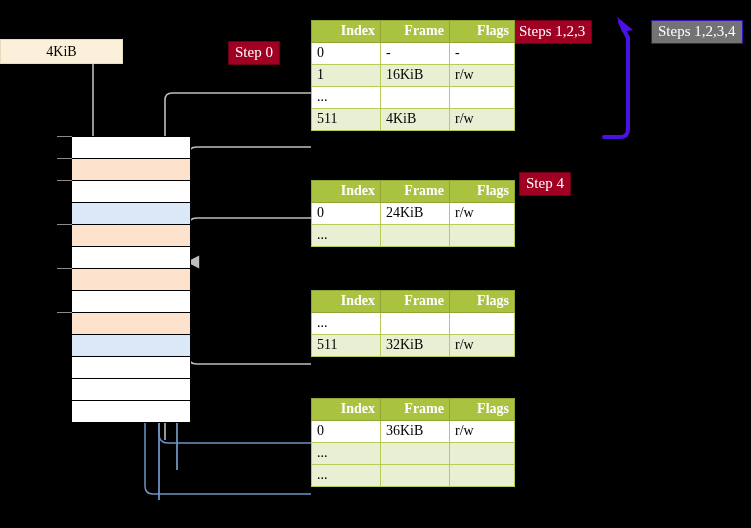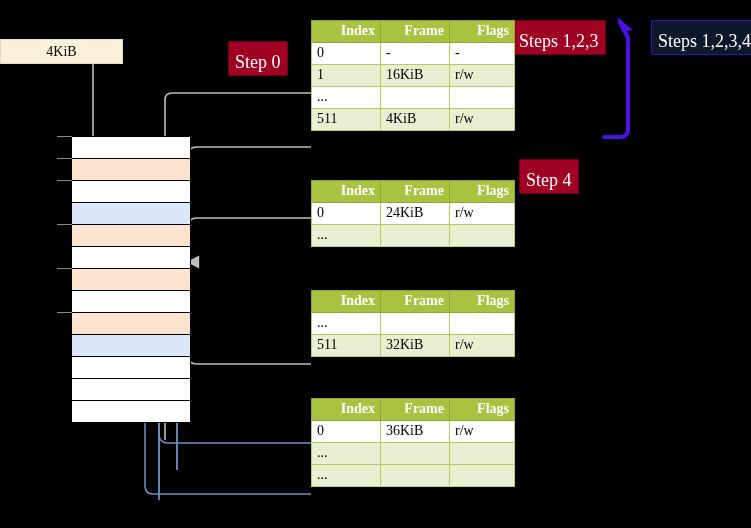--- a/index.html
+++ b/index.html
@@ -10,28 +10,28 @@
   }
   .stage{position:absolute;left:0;top:0;width:751px;height:528px;}
 
   
   svg.wires{position:absolute;left:0;top:0;width:751px;height:528px;pointer-events:none;}
 
   
   .badge{
     position:absolute;
     font-family:"Liberation Serif", serif;
-    font-size:18px;line-height:1;
+    font-size:15px;line-height:1;
     color:#ffffff;
-    padding:12px 7px 5px 7px;
+    padding:4px 7px 5px 7px;
     white-space:nowrap;
     border-radius:2px;
   }
   .badge.red{background:#a00022;box-shadow:0 0 0 1px #6d0017 inset;}
-  .badge.blue{background:#0f172a;box-shadow:0 0 0 1px #3a0ec0 inset;}
+  .badge.blue{background:#737373;box-shadow:0 0 0 1px #3a0ec0 inset;}
 
   
   .kib-box{
     position:absolute;
     background:#fbf0d9;
     border:1px solid #e8dcbf;
     font-size:14px;
     text-align:center;
     color:#000;
     display:flex;align-items:center;justify-content:center;
@@ -153,21 +153,21 @@
   </svg>
 
   <div class="kib-box" style="left:0px;top:39px;width:121px;height:23px;">
     <span>4KiB</span>
   </div>
 
   <div class="badge red" style="left:188px;top:41px;margin-left:40px;">
     <span>Step 0</span>
   </div>
 
-  <div class="badge red" style="left:519px;top:159px;">
+  <div class="badge red" style="left:519px;top:172px;">
     <span>Step 4</span>
   </div>
 
   <div class="badge red" style="left:512px;top:20px;">
     <span>Steps 1,2,3</span>
   </div>
 
   <div class="badge blue" style="left:651px;top:20px;">
     <span>Steps 1,2,3,4</span>
   </div>

